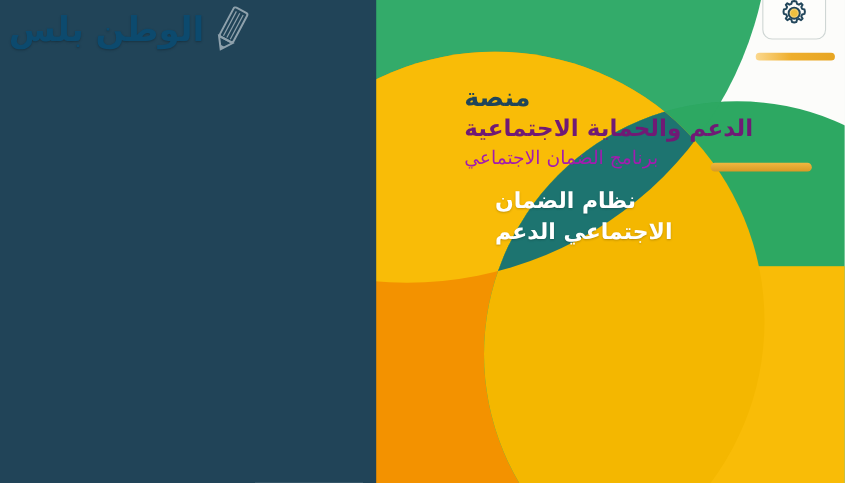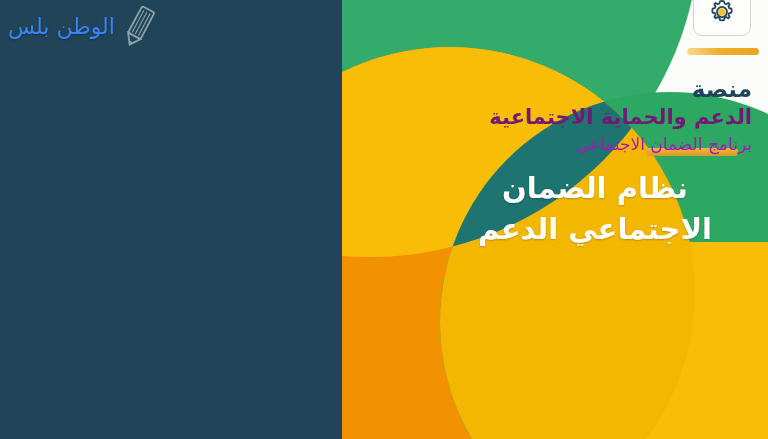--- a/index.html
+++ b/index.html
@@ -41,23 +41,23 @@
     gap: 2px;
     z-index: 9;
   }
   .wm-pencil {
     width: 44px;
     height: 46px;
     flex: 0 0 auto;
     opacity: .72;
   }
   .wm-text {
-    font-size: 22px;
-    font-weight: normal;
-    color: #3b82f6;
+    font-size: 31px;
+    font-weight: bold;
+    color: #0c4a6e;
     letter-spacing: 0px;
     direction: rtl;
     line-height: 1;
     text-shadow: 0 1px 2px rgba(0,0,0,.25);
     white-space: nowrap;
   }
 
   
   .gold-rule {
     position: absolute;
@@ -69,23 +69,23 @@
     background: linear-gradient(180deg, #f0b740 0%, #d89a25 100%);
     z-index: 9;
   }
 
   .navy-title {
     position: absolute;
     right: 28px;
     top: 168px;
     width: 290px;
     direction: rtl;
-    text-align: center;
+    text-align: left;
     color: #ffffff;
-    font-size: 29px;
+    font-size: 20px;
     font-weight: bold;
     line-height: 1.42;
     z-index: 9;
     text-shadow: 0 1px 2px rgba(0,0,0,.22);
   }
   .navy-title .ln { display: block; white-space: nowrap; }
 
   
   .right-pane {
     position: absolute;
@@ -135,21 +135,21 @@
     background: linear-gradient(90deg, #fbd88e 0%, #eeae2c 45%, #e7a522 100%);
     z-index: 12;
   }
 
   
   .head-text {
     position: absolute;
     right: 16px;
     top: 76px;
     direction: rtl;
-    text-align: right;
+    text-align: left;
     z-index: 11;
     width: 330px;
   }
   .head-l1 {
     font-size: 23px;
     font-weight: bold;
     color: #20455a;
     line-height: 1.18;
     white-space: nowrap;
   }

